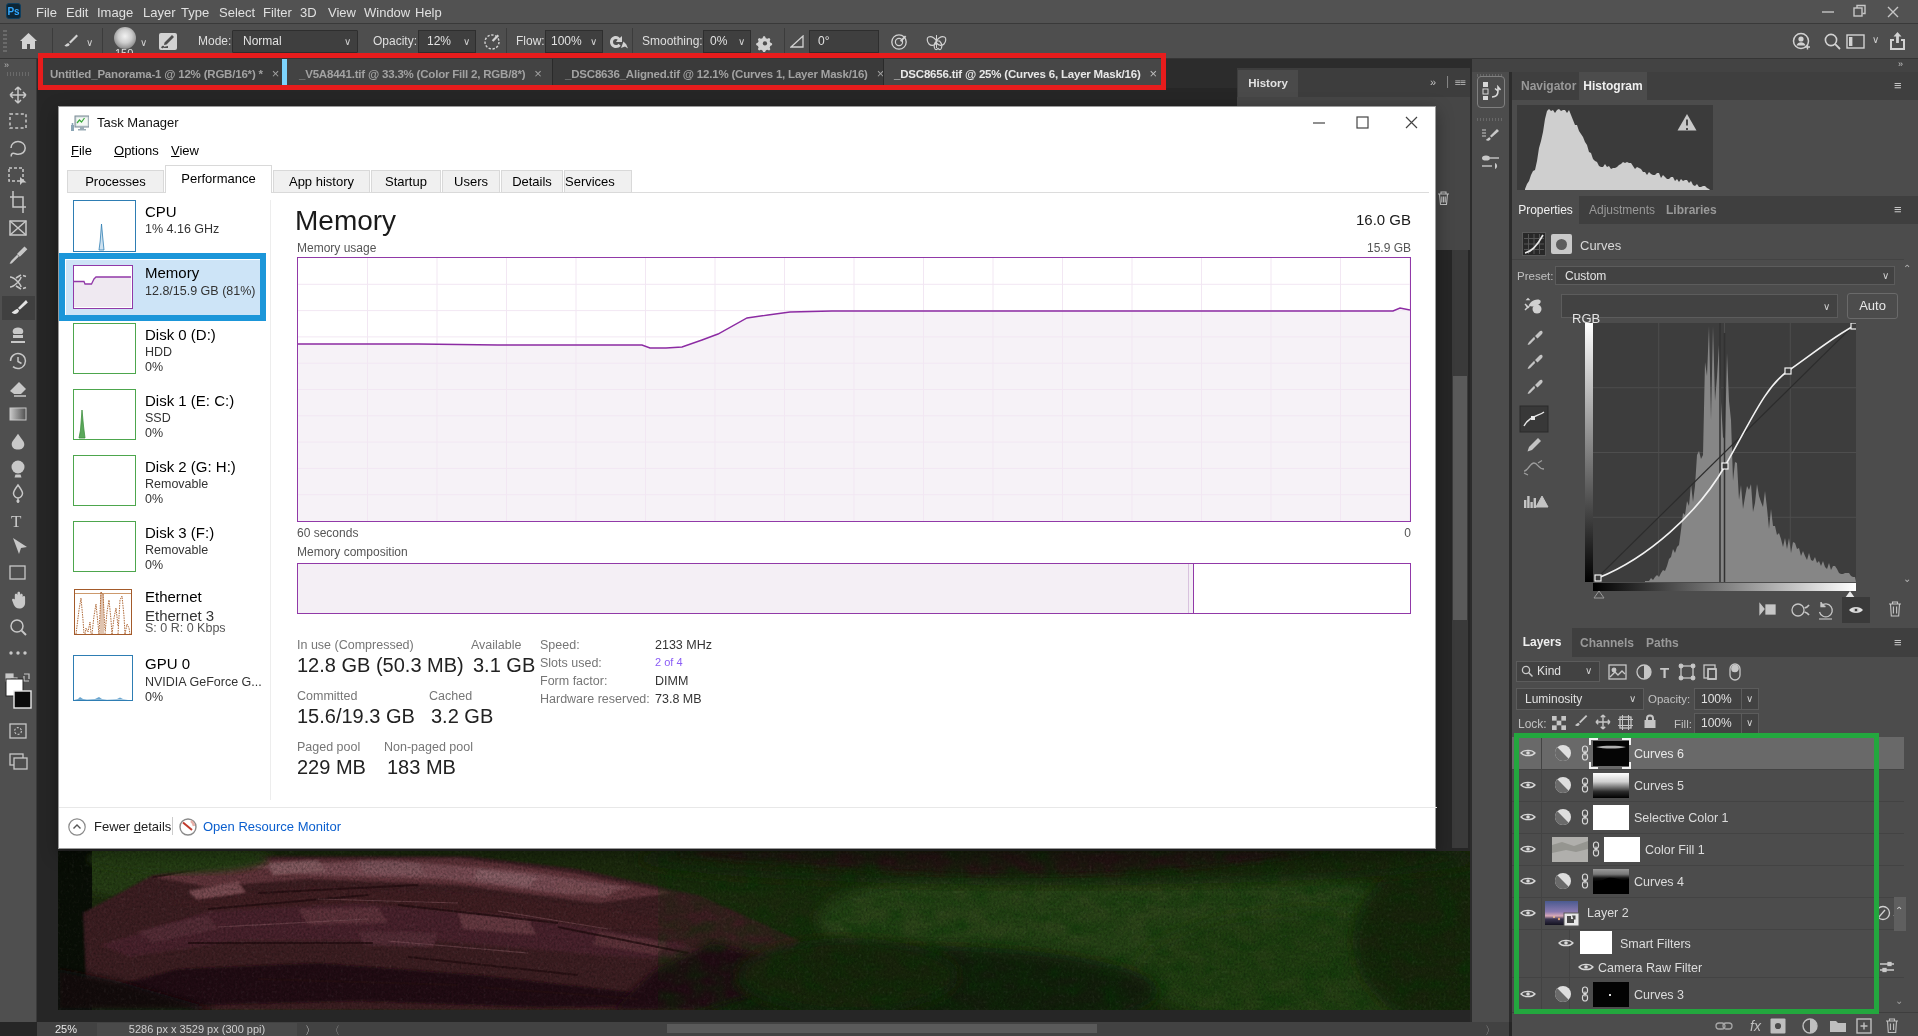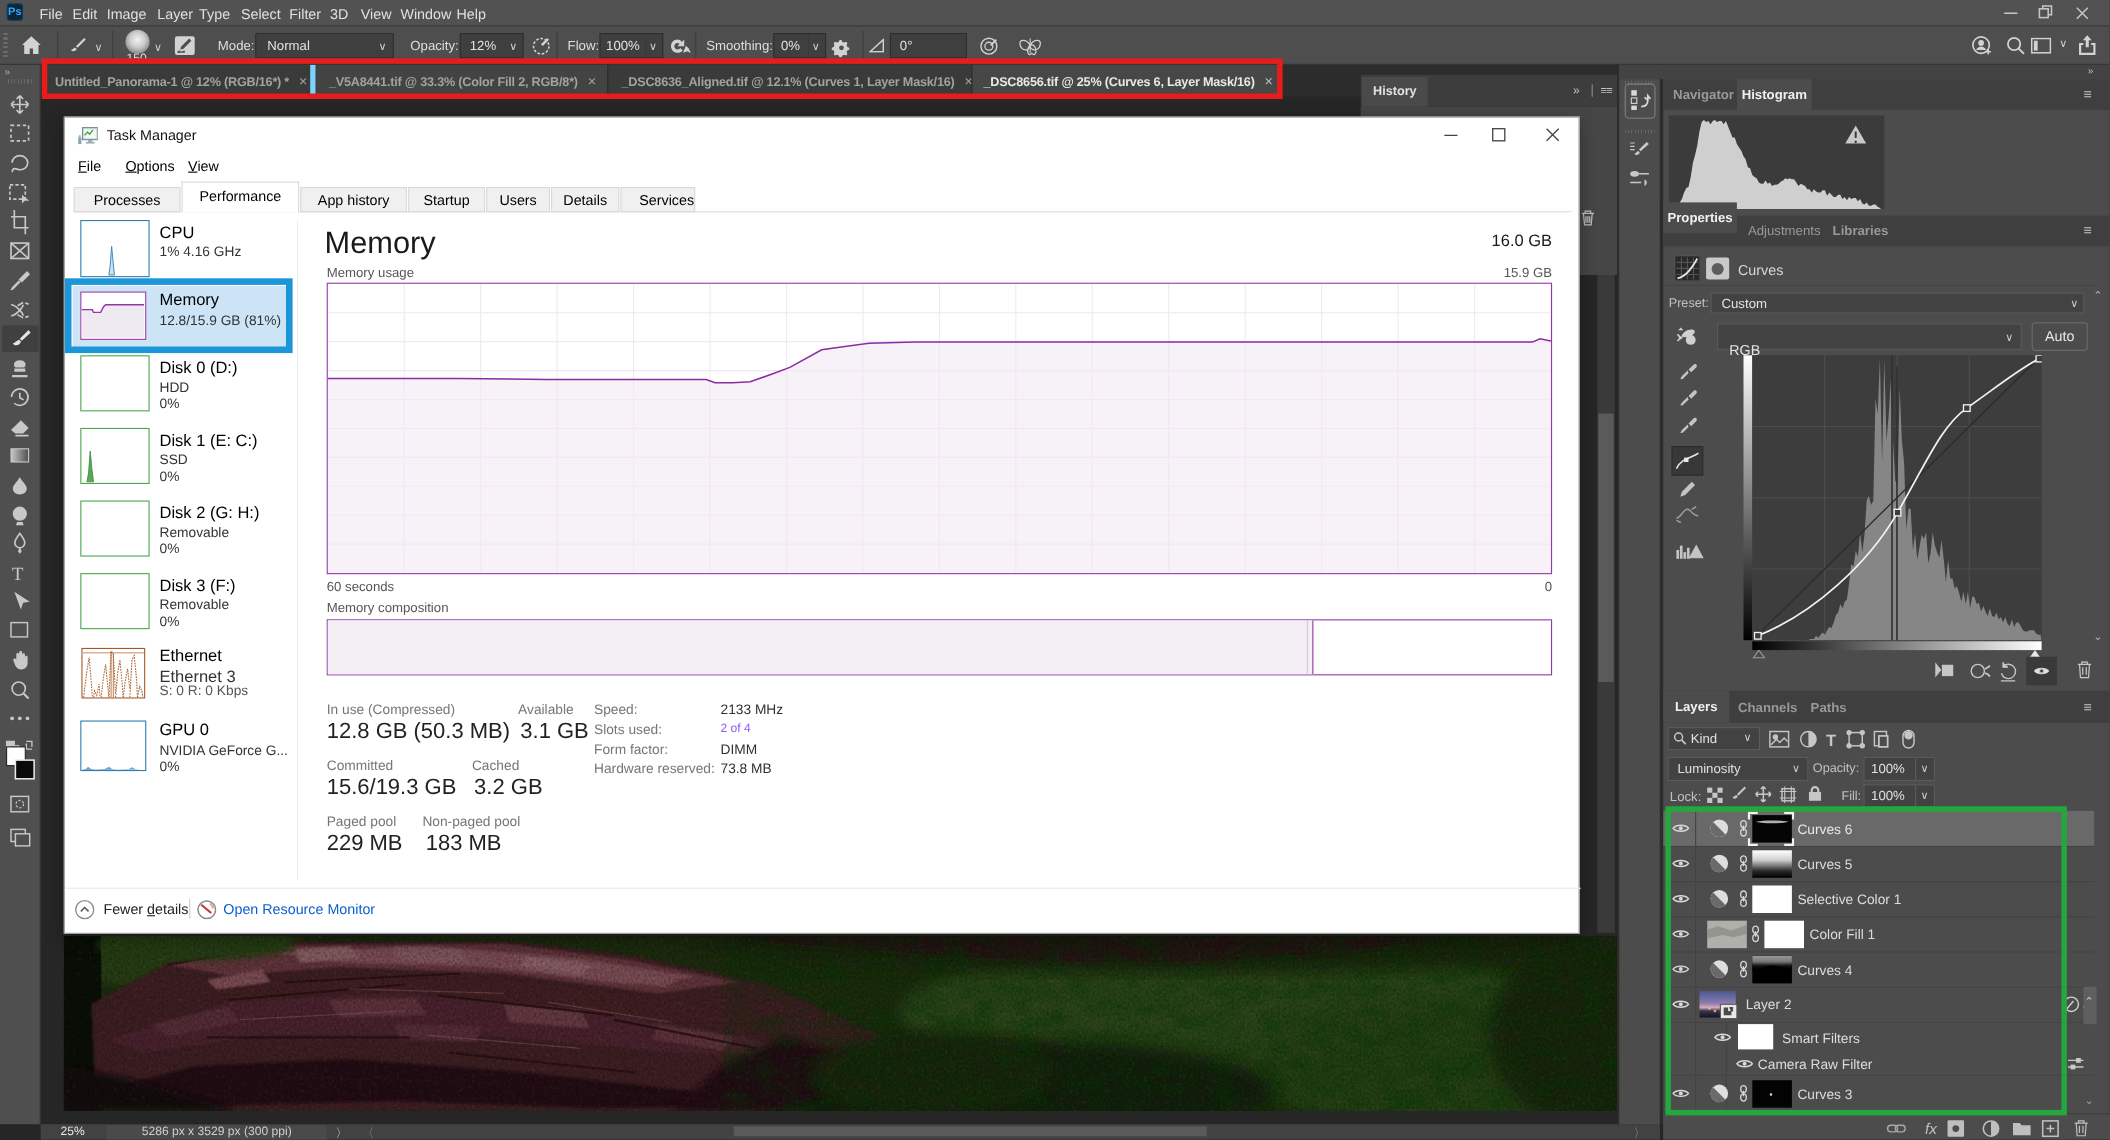--- a/index.html
+++ b/index.html
@@ -419,21 +419,21 @@
 
  <div class="abs" style="left:1517px;top:105px;width:196px;height:85px;background:#3b3b3b">
   <svg class="abs" style="left:0;top:0" width="196" height="85" viewBox="0 0 196 85">
    <path fill="#cfcfcf" d="M8 85 L8 84 L10 79 L12 76 L14 70 L16 66 L18 65 L20 56 L22 43 L24 36 L26 27 L28 14 L30 6 L32 4 L34 6 L36 5 L38 8 L40 5 L42 4 L44 6 L46 5 L48 5 L50 8 L52 5 L54 10 L56 15 L58 20 L60 20 L62 26 L64 29 L66 32 L68 37 L70 40 L72 47 L74 48 L76 54 L78 56 L80 57 L82 61 L84 62 L86 62 L88 59 L90 62 L92 61 L94 64 L96 63 L98 63 L100 62 L102 60 L104 59 L106 57 L108 58 L110 57 L112 58 L114 58 L116 61 L118 64 L120 62 L122 63 L124 64 L126 67 L128 67 L130 70 L132 67 L134 69 L136 70 L138 70 L140 68 L142 68 L144 73 L146 70 L148 72 L150 74 L152 74 L154 72 L156 72 L158 76 L160 74 L162 77 L164 74 L166 76 L168 75 L170 75 L172 78 L174 76 L176 80 L178 81 L180 79 L182 82 L184 82 L186 81 L188 81 L190 83 L192 84 L193 85 Z"></path>
    <path d="M170 9 l9.5 16.5 h-19z" fill="#c9c9c9"></path>
           <path d="M170 14.5 v6 M170 23 v2" stroke="#3b3b3b" fill="none" stroke-width="1.8"></path>
   </svg>
  </div>
 
  <div class="abs" style="left:1512px;top:196px;width:406px;height:28px;background:#3f3f3f"></div>
- <div class="abs" style="left:1512px;top:184px;width:67px;height:28px;background:#4c4c4c;color:#f0f0f0;font-size:12px;font-weight:bold;line-height:28px;text-align:center">Properties</div>
+ <div class="abs" style="left:1512px;top:196px;width:67px;height:28px;background:#4c4c4c;color:#f0f0f0;font-size:12px;font-weight:normal;line-height:28px;text-align:center">Properties</div>
  <span class="abs" style="left:1589px;top:203px;color:#999;font-size:12px;font-weight:normal">Adjustments</span>
  <span class="abs" style="left:1666px;top:203px;color:#999;font-size:12px;font-weight:bold">Libraries</span>
  <span class="abs" style="left:1894px;top:202px;color:#c5c5c5;font-size:13px;letter-spacing:-1px">≡</span>
 
  <div class="abs" style="left:1522px;top:232px;width:24px;height:24px;background:#282828;border:1px solid #5a5a5a">
   <svg width="22" height="22" viewBox="0 0 22 22">
           <path d="M5.5 1v20M11 1v20M16.5 1v20M1 5.5h20M1 11h20M1 16.5h20" stroke="#555" stroke-width="1"></path>
           <path d="M2 20C8 19 14 13 20 2" stroke="#e8e8e8" stroke-width="1.6" fill="none"></path>
         </svg>
  </div>
@@ -809,21 +809,21 @@
  <span class="abs" style="left:112px;top:36px;font-size:13px"><u>V</u>iew</span>
 
  <div class="abs" style="left:0;top:58px;width:1378px;height:28px">
   <div class="abs" style="left:8px;top:86px;width:1362px;height:1px;background:#dcdcdc;top:27px"></div>
   <div class="abs" style="left:8px;top:5px;width:97px;height:23px;background:#f0f0f0;border:1px solid #d9d9d9;font-size:13px;text-align:center;line-height:22px">Processes</div>
   <div class="abs" style="left:106px;top:0px;width:107px;height:28px;background:#fff;border:1px solid #d9d9d9;border-bottom:none;font-size:13px;text-align:center;line-height:26px">Performance</div>
   <div class="abs" style="left:214px;top:5px;width:97px;height:23px;background:#f0f0f0;border:1px solid #d9d9d9;font-size:13px;text-align:center;line-height:22px">App history</div>
   <div class="abs" style="left:312px;top:5px;width:70px;height:23px;background:#f0f0f0;border:1px solid #d9d9d9;font-size:13px;text-align:center;line-height:22px">Startup</div>
   <div class="abs" style="left:383px;top:5px;width:58px;height:23px;background:#f0f0f0;border:1px solid #d9d9d9;font-size:13px;text-align:center;line-height:22px">Users</div>
   <div class="abs" style="left:442px;top:5px;width:62px;height:23px;background:#f0f0f0;border:1px solid #d9d9d9;font-size:13px;text-align:center;line-height:22px">Details</div>
-  <div class="abs" style="left:505px;top:5px;width:68px;height:23px;background:#f0f0f0;border:1px solid #d9d9d9;font-size:13px;text-align:right;line-height:22px">Services</div>
+  <div class="abs" style="left:505px;top:5px;width:68px;height:23px;background:#f0f0f0;border:1px solid #d9d9d9;font-size:13px;text-align:left;line-height:22px">Services</div>
  </div>
 
  <div id="tmside">
 
   <div class="abs" style="left:14px;top:93px;width:63px;height:52px;border:1px solid #2e7db3">
    <svg width="61" height="50" viewBox="0 0 61 50">
             <path d="M25 49l1.2-9 1.3-17 1.2 13 1.3 13z" fill="#cfe2f0" stroke="#2e7db3" stroke-width=".8"></path>
           </svg>
   </div>
   <span class="abs" style="left:86px;top:96px;font-size:15px">CPU</span>

